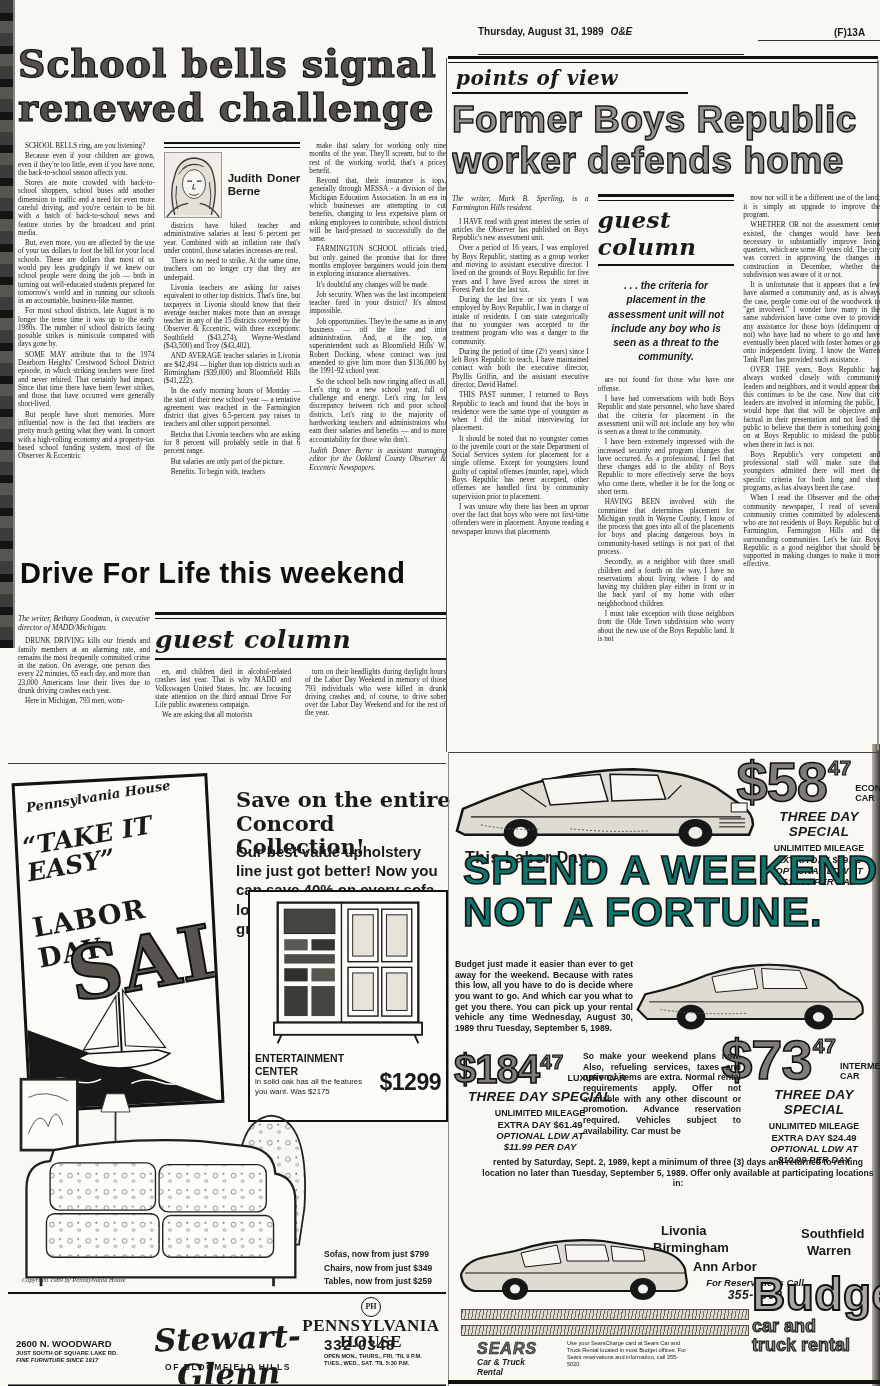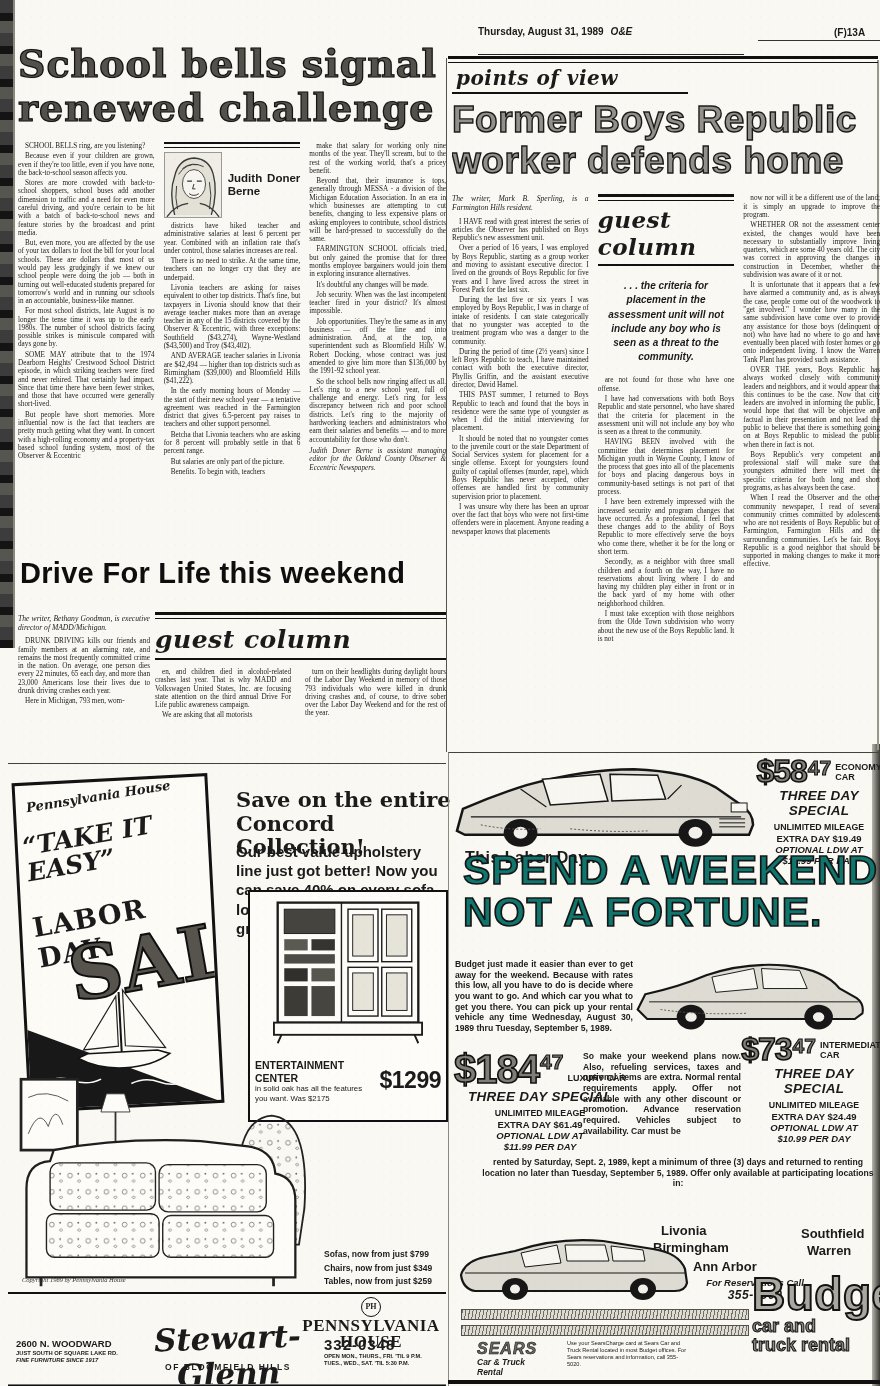--- a/index.html
+++ b/index.html
@@ -48,21 +48,21 @@
 .poster{position:absolute;left:12px;top:14px;width:196px;height:330px;border:3px solid #131313;background:#fcfbf6;transform:rotate(-3deg);overflow:hidden}
 .poster-brand{position:absolute;left:10px;top:7px;font-family:"DejaVu Serif",serif;font-style:italic;font-weight:bold;font-size:13px;transform:rotate(-6deg)}
 .poster-quote{position:absolute;left:6px;top:38px;width:180px;font-family:"DejaVu Serif",serif;font-weight:bold;font-style:italic;font-size:25px;line-height:1.02;transform:rotate(-7deg)}
 .poster-labor{position:absolute;left:12px;top:116px;font-family:"DejaVu Serif",serif;font-weight:bold;font-size:27px;letter-spacing:1px;transform:rotate(-7deg)}
 .poster-sale{position:absolute;left:44px;top:142px;font-family:"DejaVu Serif",serif;font-weight:bold;font-size:74px;line-height:1;color:#57544e;-webkit-text-stroke:2px #0f0f0f;transform:rotate(-7deg)}
 .poster-art{position:absolute;left:-3px;bottom:-3px;width:196px;height:128px}
 .save-head{position:absolute;left:228px;top:24px;width:216px;font-family:"DejaVu Serif",serif;font-weight:bold;font-size:21px;line-height:1.12}
 .save-body{position:absolute;left:228px;top:78px;width:206px;font-family:"Liberation Sans",sans-serif;font-weight:bold;font-size:15px;line-height:1.28}
 .ec-box{position:absolute;left:240px;top:126px;width:200px;height:232px;border:2.5px solid #111;background:#fdfcf8;padding:5px}
 .ec-art{display:block;margin:0 auto;width:162px;height:150px}
-.ec-cap{display:flex;margin-top:12px;align-items:center}
+.ec-cap{display:flex;margin-top:5px;align-items:flex-end}
 .ec-text{width:118px;font-family:"Liberation Sans",sans-serif;font-size:7.8px;line-height:1.2}
 .ec-title{font-weight:bold;font-size:10.5px;display:block}
 .ec-price{flex:1;text-align:right;font-family:"Liberation Sans",sans-serif;font-weight:bold;font-size:23px;letter-spacing:-.5px}
 .sofa-art{position:absolute;left:2px;top:308px;width:300px;height:218px}
 .pa-prices{position:absolute;left:316px;top:484px;width:122px;font-family:"Liberation Sans",sans-serif;font-weight:bold;font-size:8.5px;line-height:1.6}
 .pa-prices .para{text-indent:0;margin:0}
 .pa-copy{position:absolute;left:14px;top:512px;font-style:italic;font-size:6.5px;color:#333}
 .pa-footer{position:absolute;left:0;top:528px;width:438px;height:94px;border-top:2.5px solid #111;border-bottom:2px solid #111}
 .ph-logo-wrap{position:absolute;left:288px;top:3px;width:150px;text-align:center;font-family:"Liberation Serif",serif}
 .ph-circle{width:20px;height:20px;border:1.6px solid #111;border-radius:50%;margin:0 auto 1px;font-size:8px;font-weight:bold;line-height:18px;text-align:center}
@@ -76,21 +76,21 @@
 .pa-phone .num{font-size:15px;letter-spacing:1px;display:block}
 .pa-phone .hrs{font-size:5.6px;line-height:1.3;display:block}
 
 .bud-ad{position:absolute;left:448px;top:752px;width:432px;height:634px;border-top:1px solid #44423c;border-left:1px solid #8a887f;font-family:"Liberation Sans",sans-serif}
 .eco-car{position:absolute;left:2px;top:2px;width:308px;height:92px}
 .price-block{text-align:center}
 .eco-block{position:absolute;left:310px;top:4px;width:120px}
 .int-block{position:absolute;left:300px;top:282px;width:130px}
 .lux-block{position:absolute;left:2px;top:298px;width:178px}
 .price-row{display:flex;justify-content:center;align-items:flex-start}
-.price-big{font-weight:bold;font-size:32px;line-height:.9;letter-spacing:-1px;color:#807d75;-webkit-text-stroke:1.6px #111}
+.price-big{font-weight:bold;font-size:56px;line-height:.9;letter-spacing:-1px;color:#807d75;-webkit-text-stroke:1.6px #111}
 .lux-block .price-big{font-size:40px}
 .price-cents{font-weight:bold;font-size:21px;line-height:1;margin-left:1px;color:#807d75;-webkit-text-stroke:1.1px #111}
 .price-type{font-weight:bold;font-size:9px;align-self:flex-end;margin:0 0 4px 4px;text-align:left}
 .special{font-weight:bold;font-style:italic;font-size:13.5px;margin-top:2px;letter-spacing:.3px}
 .mile{font-weight:bold;font-size:8.8px;margin-top:4px}
 .extra{font-weight:bold;font-size:9.5px;margin-top:1px}
 .ldw{font-weight:bold;font-style:italic;font-size:9.5px}
 .labor-day{position:absolute;left:16px;top:96px;font-size:16px;font-weight:bold;letter-spacing:.5px}
 .spend{position:absolute;left:14px;top:96px;width:416px;font-weight:bold;font-size:41px;line-height:1.03;letter-spacing:1px;color:#0f766e;-webkit-text-stroke:1.7px #151515}
 .bud-body{font-weight:bold;font-size:8.6px;line-height:1.24;text-align:justify}
@@ -209,22 +209,22 @@
             <p class="para">I was unsure why there has been an uproar over the fact that boys who were not first-time offenders were in placement. Anyone reading a newspaper knows that placements</p>
           </div>
       </div>
       <div class="ncol">
         <div class="guest-top"></div>
         <div class="guest-label">guest column</div>
         <div class="pull-quote">. . . the criteria for placement in the assessment unit will not include any boy who is seen as a threat to the community.</div>
         <div>
             <p class="para">are not found for those who have one offense.</p>
             <p class="para">I have had conversations with both Boys Republic and state personnel, who have shared that the criteria for placement in the assessment unit will not include any boy who is seen as a threat to the community.</p>
+            <p class="para">I have been extremely impressed with the increased security and program changes that have occurred. As a professional, I feel that these changes add to the ability of Boys Republic to more effectively serve the boys who come there, whether it be for the long or short term.</p>
             <p class="para">HAVING BEEN involved with the committee that determines placement for Michigan youth in Wayne County, I know of the process that goes into all of the placements for boys and placing dangerous boys in community-based settings is not part of that process.</p>
-            <p class="para">I have been extremely impressed with the increased security and program changes that have occurred. As a professional, I feel that these changes add to the ability of Boys Republic to more effectively serve the boys who come there, whether it be for the long or short term.</p>
             <p class="para">Secondly, as a neighbor with three small children and a fourth on the way, I have no reservations about living where I do and having my children play either in front or in the back yard of my home with other neighborhood children.</p>
             <p class="para">I must take exception with those neighbors from the Olde Town subdivision who worry about the new use of the Boys Republic land. It is not</p>
           </div>
       </div>
       <div class="ncol">
         <div>
             <p class="para">now nor will it be a different use of the land; it is simply an upgrade to improve the program.</p>
             <p class="para">WHETHER OR not the assessment center existed, the changes would have been necessary to substantially improve living quarters, which are some 40 years old. The city was correct in approving the changes in construction in December, whether the subdivision was aware of it or not.</p>
             <p class="para">It is unfortunate that it appears that a few have alarmed a community and, as is always the case, people come out of the woodwork to "get involved." I wonder how many in the same subdivision have come over to provide any assistance for those boys (delinquent or not) who have had no where to go and have eventually been placed with foster homes or go onto independent living. I know the Warren Tank Plant has provided such assistance.</p>
             <p class="para">OVER THE years, Boys Republic has always worked closely with community leaders and neighbors, and it would appear that this continues to be the case. Now that city leaders are involved in informing the public, I would hope that that will be objective and factual in their presentation and not lead the public to believe that there is something going on at Boys Republic to mislead the public when there in fact is not.</p>

